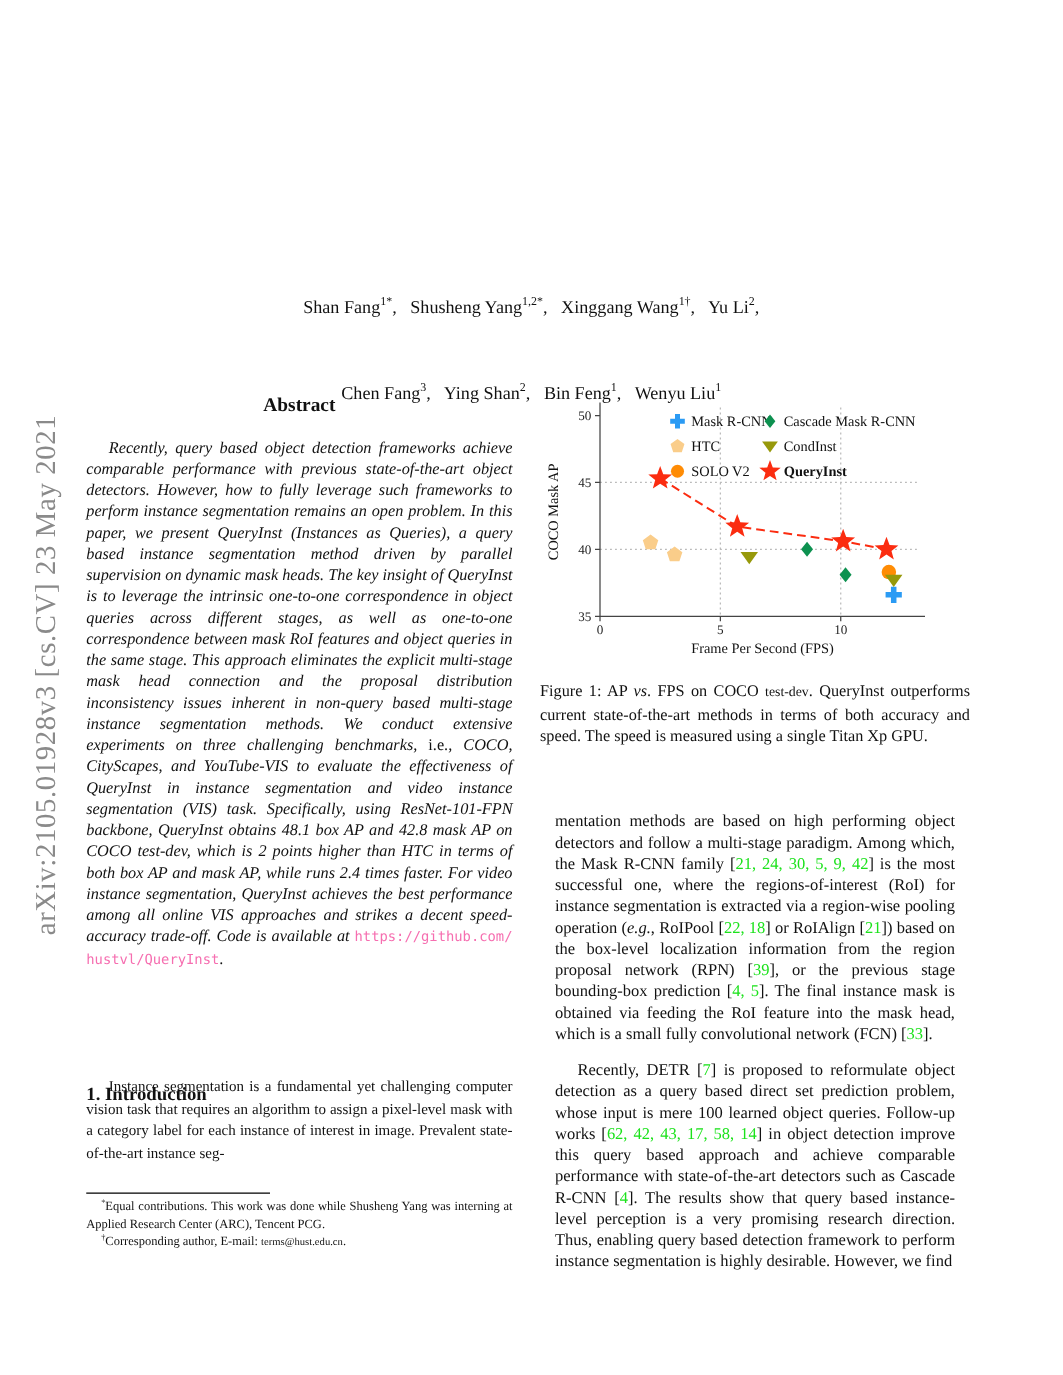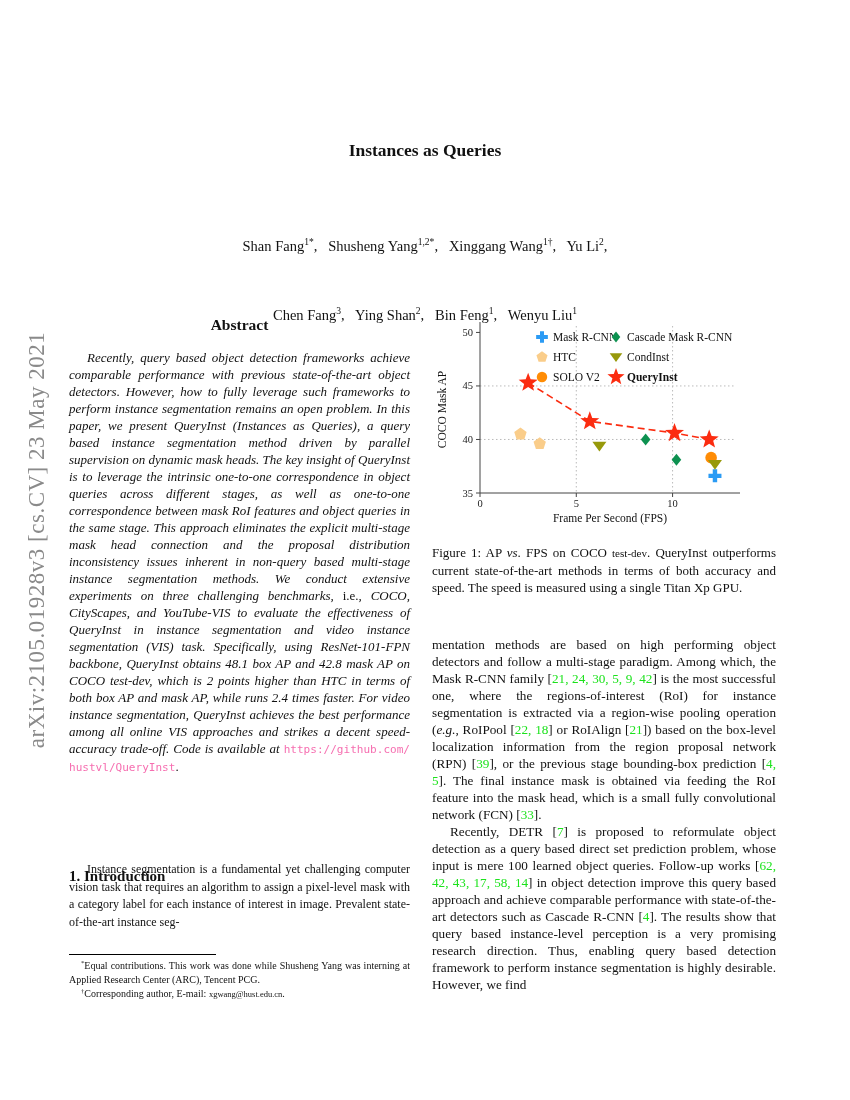--- a/index.html
+++ b/index.html
@@ -18,21 +18,21 @@
   .abstract-body{top:349px;font-size:13px;line-height:17px;font-style:italic;
         text-align:justify;}
   .abstract-body .indent{text-indent:18px;}
   .section-heading{top:868px;font-size:15px;font-weight:bold;}
   .intro-para{top:861px;font-size:12px;line-height:17.5px;text-align:justify;text-indent:18px;}
   .fn-rule{top:954px;width:147px;border-top:1.2px solid #000;height:0;}
   .footnotes{top:959px;font-size:10px;line-height:13.8px;text-align:justify;}
   .footnotes p{margin:0;text-indent:12px;}
   .fig-caption{top:544px;font-size:13px;line-height:17px;text-align:justify;}
   .right-body{top:636px;font-size:13.2px;line-height:17px;text-align:justify;}
-  .right-body p{margin:0;}
+  .right-body p{margin:12px;}
   .right-body p.indent{text-indent:18px;}
   .s-sup{vertical-align:super;font-size:66%;line-height:0;}
   .s-cite{color:var(--cite,#1be21b);}
   .s-i{font-style:italic;}
   .s-rm{font-style:normal;}
   .s-mono{font-family:Liberation Serif, serif;font-size:85%;}
   .s-link{color:var(--link,#f66eb0);font-family:"DejaVu Sans Mono",monospace;
           font-size:85%;font-style:normal;word-break:break-all;}
   .fig-svg{top:313px;left:430px;}
   .tick{font:10.5px "Liberation Serif",serif;fill:#222;}
@@ -40,21 +40,20 @@
   .legend-label{font:11.5px "Liberation Serif",serif;fill:#111;}
   .legend-label.bold{font-weight:bold;}
 </style>
 </head>
 <body>
 
 <div class="page">
 
   <div class="abs sidebar-note">arXiv:2105.01928v3  [cs.CV]  23 May 2021</div>
 
-  <div class="abs center paper-title">Instances as Queries</div>
 
   <div class="abs center authors">
     <div><span>Shan Fang</span><span class="s-sup">1*</span><span>,   Shusheng Yang</span><span class="s-sup">1,2*</span><span>,   Xinggang Wang</span><span class="s-sup">1†</span><span>,   Yu Li</span><span class="s-sup">2</span><span>,</span></div>
     <div><span>Chen Fang</span><span class="s-sup">3</span><span>,   Ying Shan</span><span class="s-sup">2</span><span>,   Bin Feng</span><span class="s-sup">1</span><span>,   Wenyu Liu</span><span class="s-sup">1</span></div>
   </div>
 
 
   <div class="abs leftcol abstract-heading">Abstract</div>
 
   <div class="abs leftcol abstract-body">
@@ -62,21 +61,21 @@
   </div>
 
   <div class="abs leftcol section-heading">1. Introduction</div>
 
   <div class="abs leftcol intro-para">Instance segmentation is a fundamental yet challenging computer vision task that requires an algorithm to assign a pixel-level mask with a category label for each instance of interest in image. Prevalent state-of-the-art instance seg-</div>
 
   <div class="abs leftcol fn-rule"></div>
 
   <div class="abs leftcol footnotes">
     <p><span class="s-sup">*</span><span>Equal contributions.  This work was done while Shusheng Yang was interning at Applied Research Center (ARC), Tencent PCG.</span></p>
-    <p><span class="s-sup">†</span><span>Corresponding author, E-mail: </span><span class="s-mono">xgwang@hust.edu.cn</span><span>.</span></p>
+    <p><span class="s-sup">†</span><span>Corresponding author, E-mail: </span><span class="s-mono">terms@hust.edu.cn</span><span>.</span></p>
   </div>
 
   <svg class="abs fig-svg" id="fig1-svg" width="346" height="228" viewBox="0 0 346 228">
       <g stroke="#bbbbbb" stroke-width="1" stroke-dasharray="1.5 2.5">
         <line x1="146.2962962962963" y1="13" x2="146.2962962962963" y2="180"></line>
         <line x1="242.59259259259258" y1="13" x2="242.59259259259258" y2="180"></line>
         <line x1="50" y1="126.47435897435898" x2="306" y2="126.47435897435898"></line>
         <line x1="50" y1="72.94871794871796" x2="306" y2="72.94871794871796"></line>
       </g>
       <line x1="50" y1="9" x2="50" y2="180" stroke="#444444" stroke-width="1"></line>

